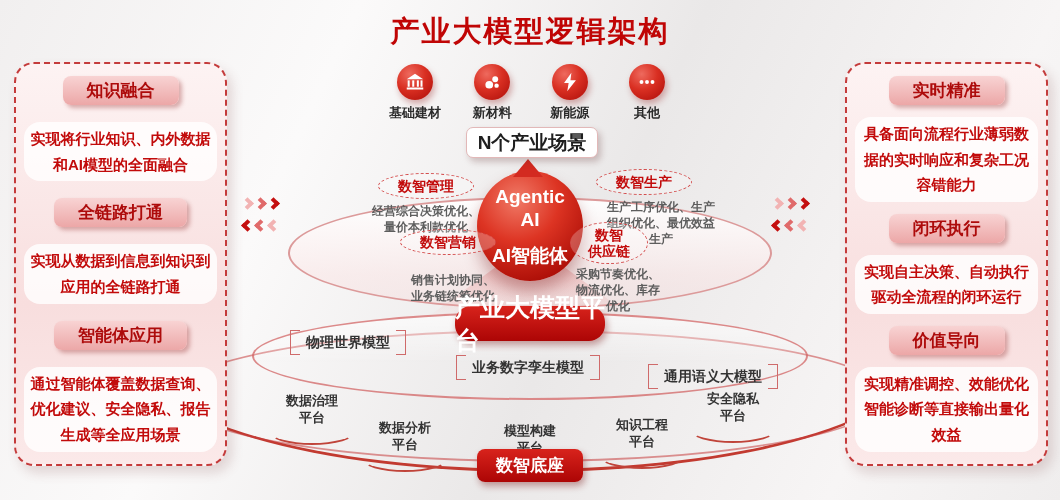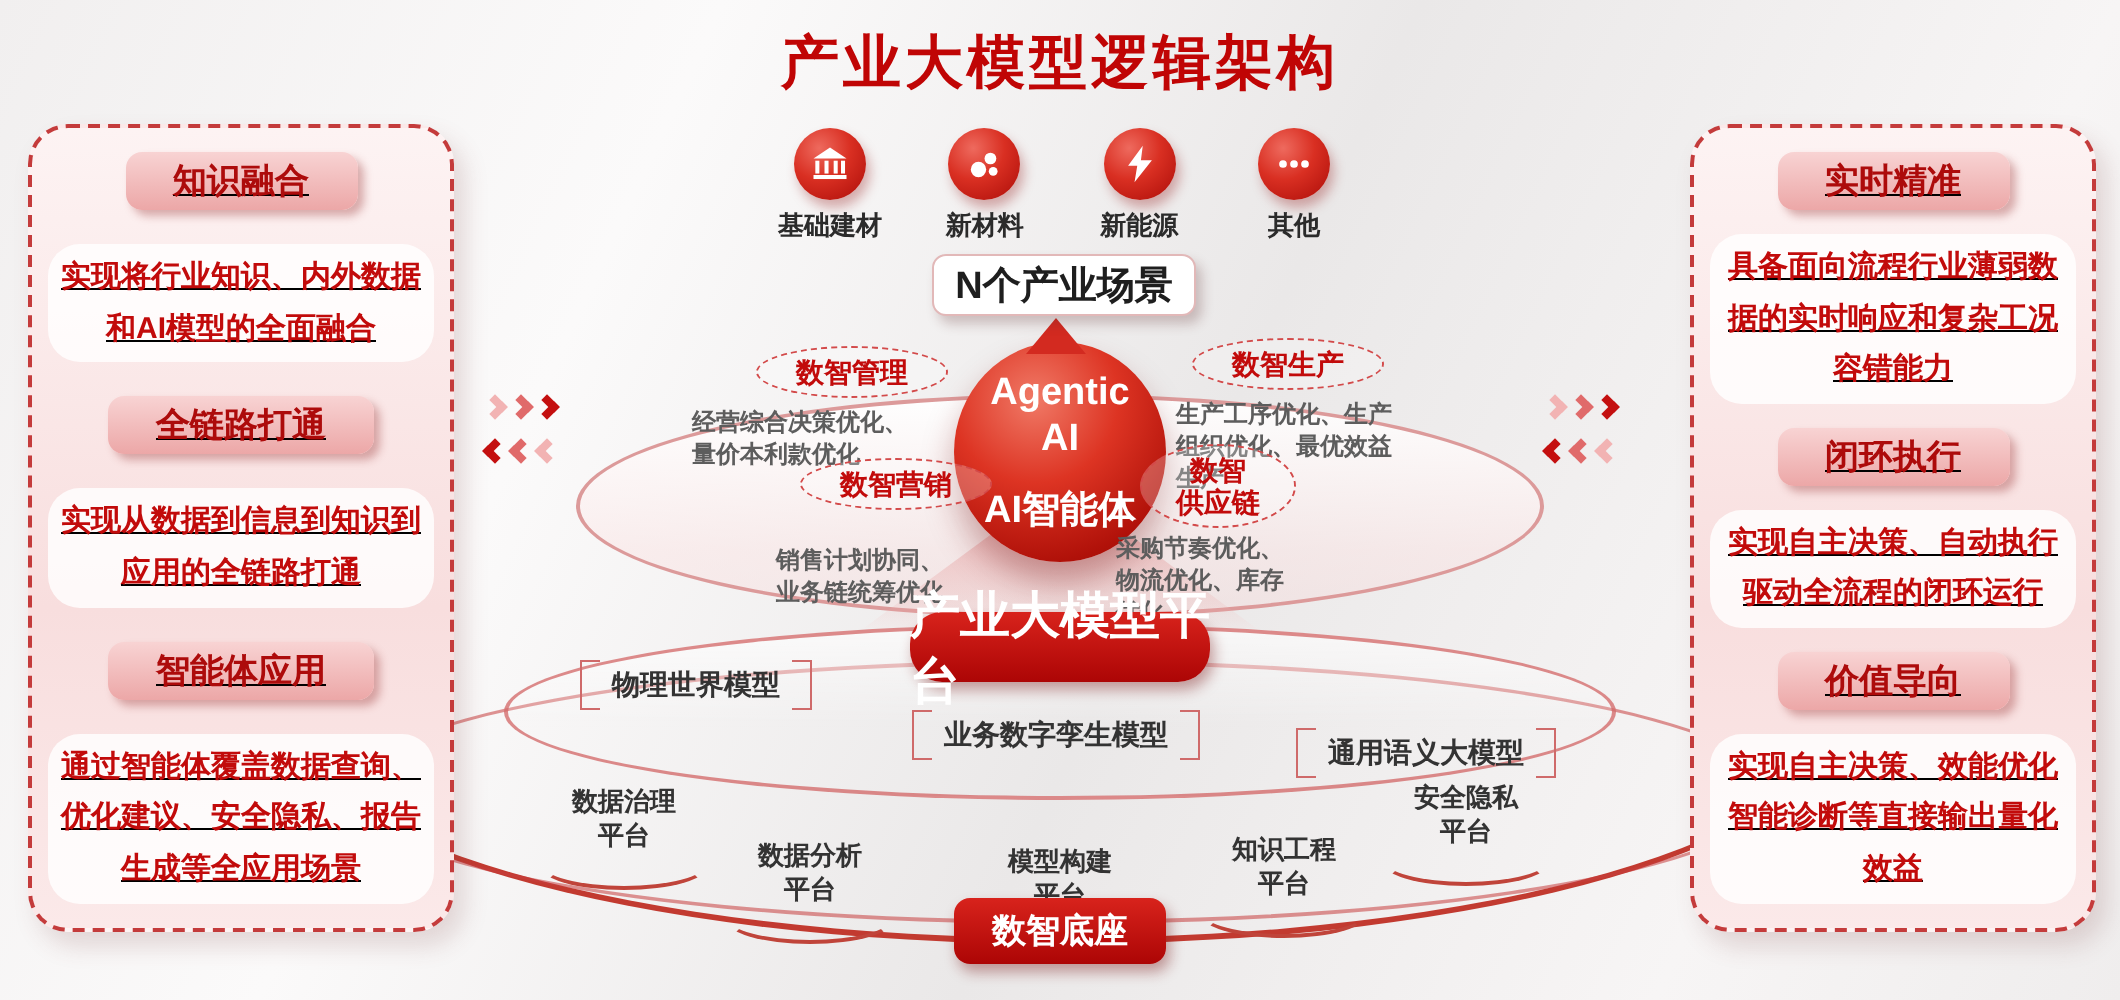--- a/index.html
+++ b/index.html
@@ -18,21 +18,21 @@
     letter-spacing:2px;
   }
 
   
   .panel{
     position:absolute; top:62px; height:404px;
     border:2px dashed #c43b3b; border-radius:20px;
     background:linear-gradient(180deg,#fdf3f3 0%,#f8dede 60%,#fbe9e9 100%);
     box-shadow:5px 7px 12px rgba(120,60,60,.18);
     padding:12px 8px; display:flex; flex-direction:column;
-    align-items:center; justify-content:space-between;text-decoration:underline;
+    align-items:center; justify-content:space-between;
   }
   .panel.left{ left:14px; width:213px; }
   .panel.right{ left:845px; width:203px; }
   .pill{
     background:linear-gradient(180deg,#f8d3d3,#eca7a7);
     border-radius:8px; padding:3px 24px;
     font-size:17px; font-weight:bold; color:#ad0b0b;
     box-shadow:3px 3px 4px rgba(150,40,40,.35);
     white-space:nowrap;
   }
@@ -104,21 +104,21 @@
   
   .oval{
     position:absolute; z-index:4;
     border:1.6px dashed #d34a4a; border-radius:50%;
     color:#c20b0b; font-weight:bold; font-size:14px;
     display:flex; align-items:center; justify-content:center; text-align:center;
     white-space:pre-line; line-height:1.15; background:rgba(255,255,255,.25);
   }
   .qdesc{
     position:absolute; z-index:4; color:#5d5d5d; font-size:12px; font-weight:bold;
-    white-space:pre-line; line-height:1.35;
+    text-align:center; white-space:pre-line; line-height:1.35;
   }
 
   
   .ring-mid{
     position:absolute; left:252px; top:312px; width:556px; height:88px;
     border-radius:50%; border:2px solid rgba(210,100,100,.75);
     background:linear-gradient(180deg,rgba(255,255,255,.65),rgba(255,255,255,0) 60%);
     z-index:1;
   }
   .ring-outer{
@@ -183,21 +183,21 @@
     <div class="pill">智能体应用</div>
     <div class="panel-body">通过智能体覆盖数据查询、优化建议、安全隐私、报告生成等全应用场景</div>
   </div>
 
   <div class="panel right">
     <div class="pill">实时精准</div>
     <div class="panel-body">具备面向流程行业薄弱数据的实时响应和复杂工况容错能力</div>
     <div class="pill">闭环执行</div>
     <div class="panel-body">实现自主决策、自动执行驱动全流程的闭环运行</div>
     <div class="pill">价值导向</div>
-    <div class="panel-body">实现自主决策、效能优化智能诊断等直接输出量化效益</div>
+    <div class="panel-body">实现精准调控、效能优化智能诊断等直接输出量化效益</div>
   </div>
 
   <div class="chevgroup" style="left:243px; top:192px;">
     <div class="chevrow">
       <span class="chev r c-light"></span>
       <span class="chev r c-mid"></span>
       <span class="chev r c-dark"></span>
     </div>
     <div class="chevrow">
       <span class="chev l c-dark"></span>

